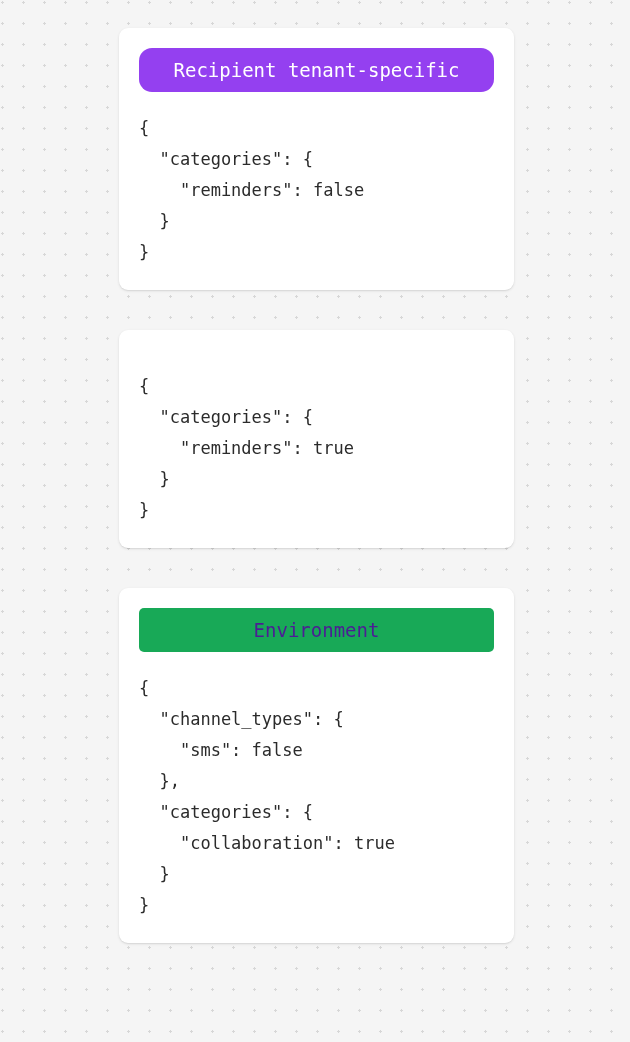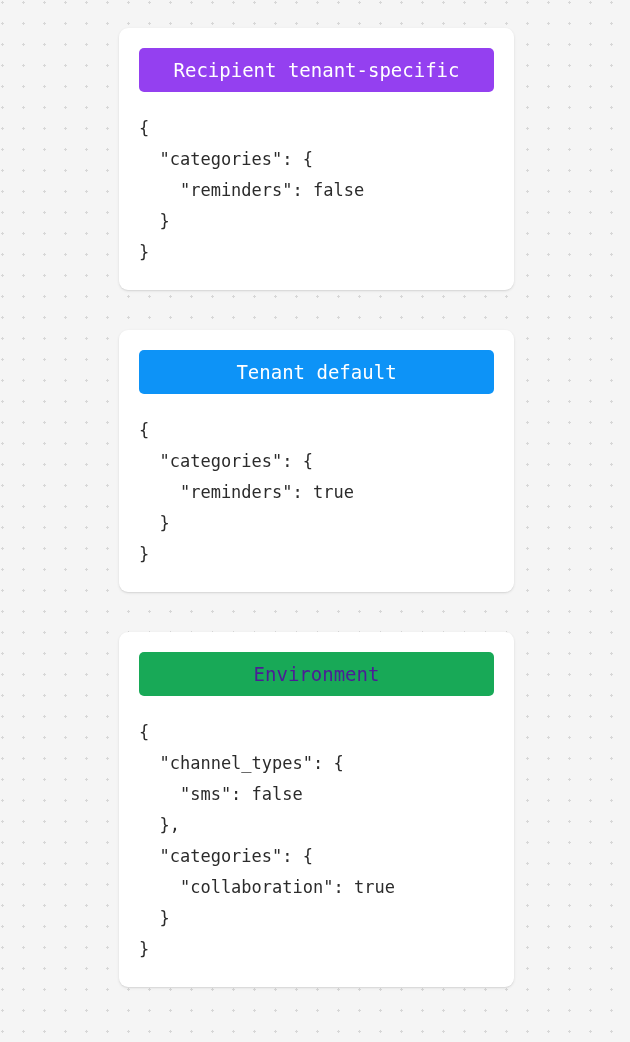--- a/index.html
+++ b/index.html
@@ -60,30 +60,29 @@
     white-space: pre;
     letter-spacing: 0px;
   }
 </style>
 </head>
 <body style="background-color: rgb(245, 245, 245); background-image: radial-gradient(circle, rgb(215, 215, 215) 1.1px, transparent 1.2px);">
 
 <div class="board">
 
   <div class="card">
-    <div class="badge" style="background-color: rgb(148, 64, 240); color: rgb(255, 255, 255);">Recipient tenant-specific</div>
+    <div class="badge" style="background-color: rgb(148, 64, 240); color: rgb(255, 255, 255); border-radius: 13px;">Recipient tenant-specific</div>
     <pre class="code">{
   "categories": {
     "reminders": false
   }
 }</pre>
   </div>
 
   <div class="card">
-    <div class="badge" style="background-color: rgb(13, 147, 247); color: rgb(255, 255, 255);">Tenant default</div>
     <pre class="code">{
   "categories": {
     "reminders": true
   }
 }</pre>
   </div>
 
   <div class="card">
     <div class="badge" style="background-color: rgb(24, 169, 87); color: #4c1d95;">Environment</div>
     <pre class="code">{

